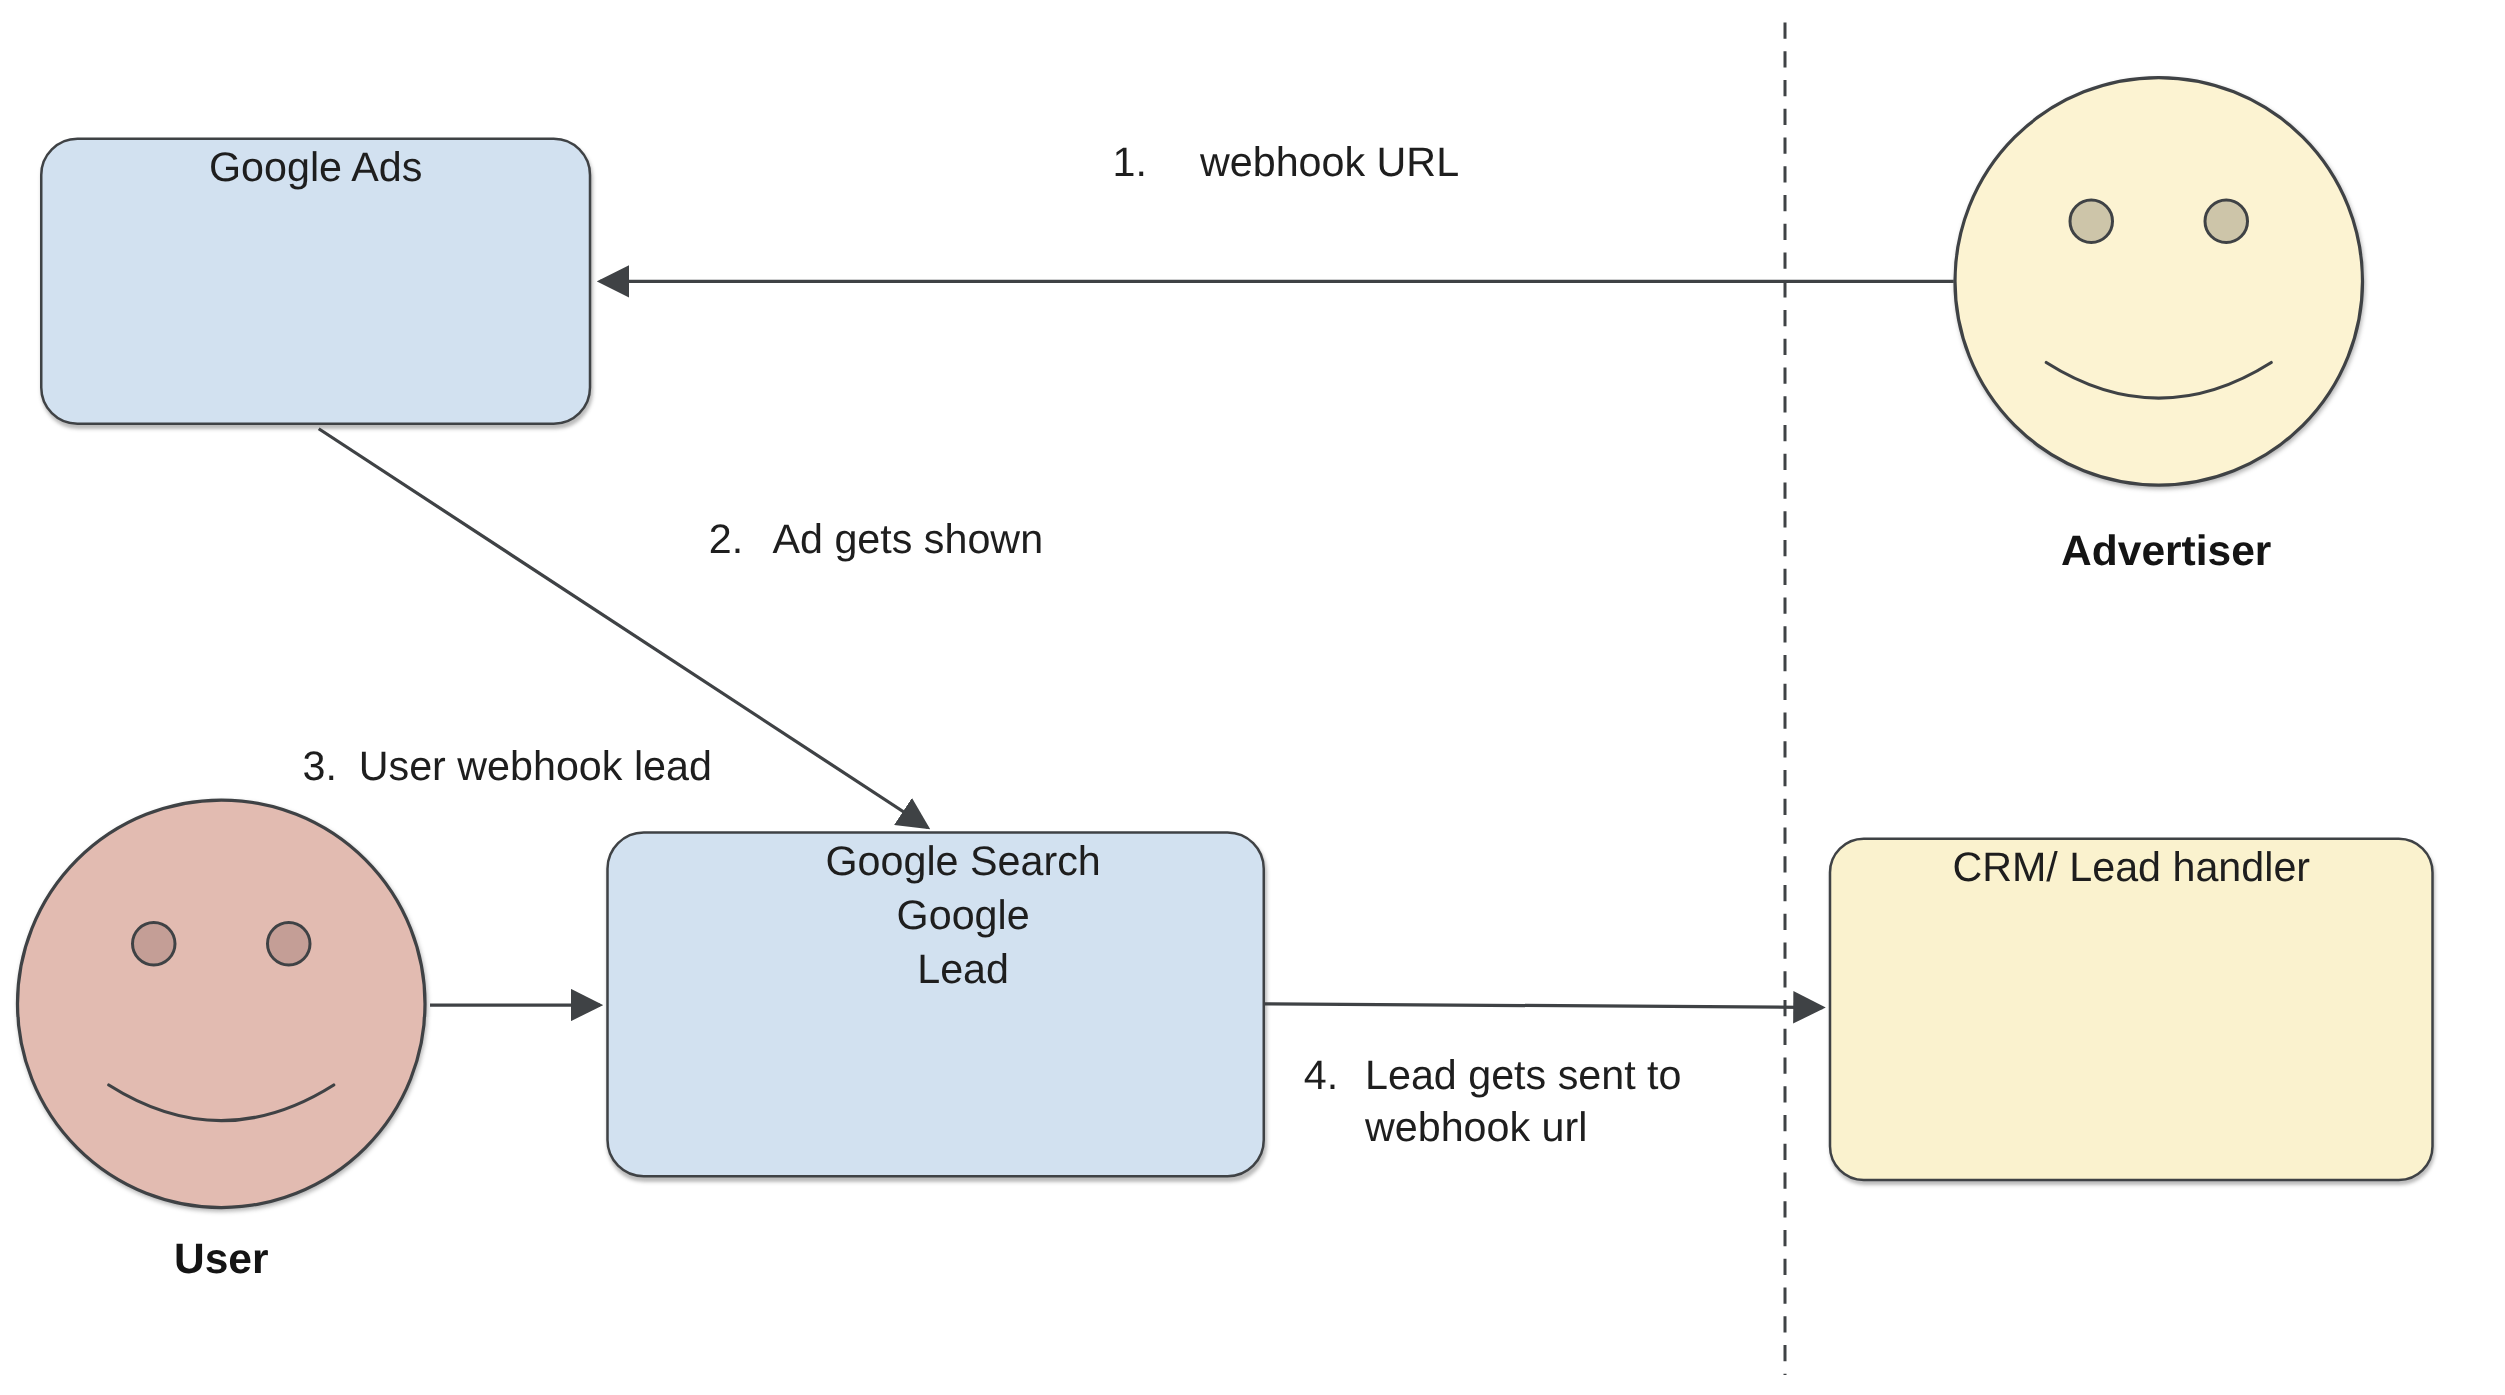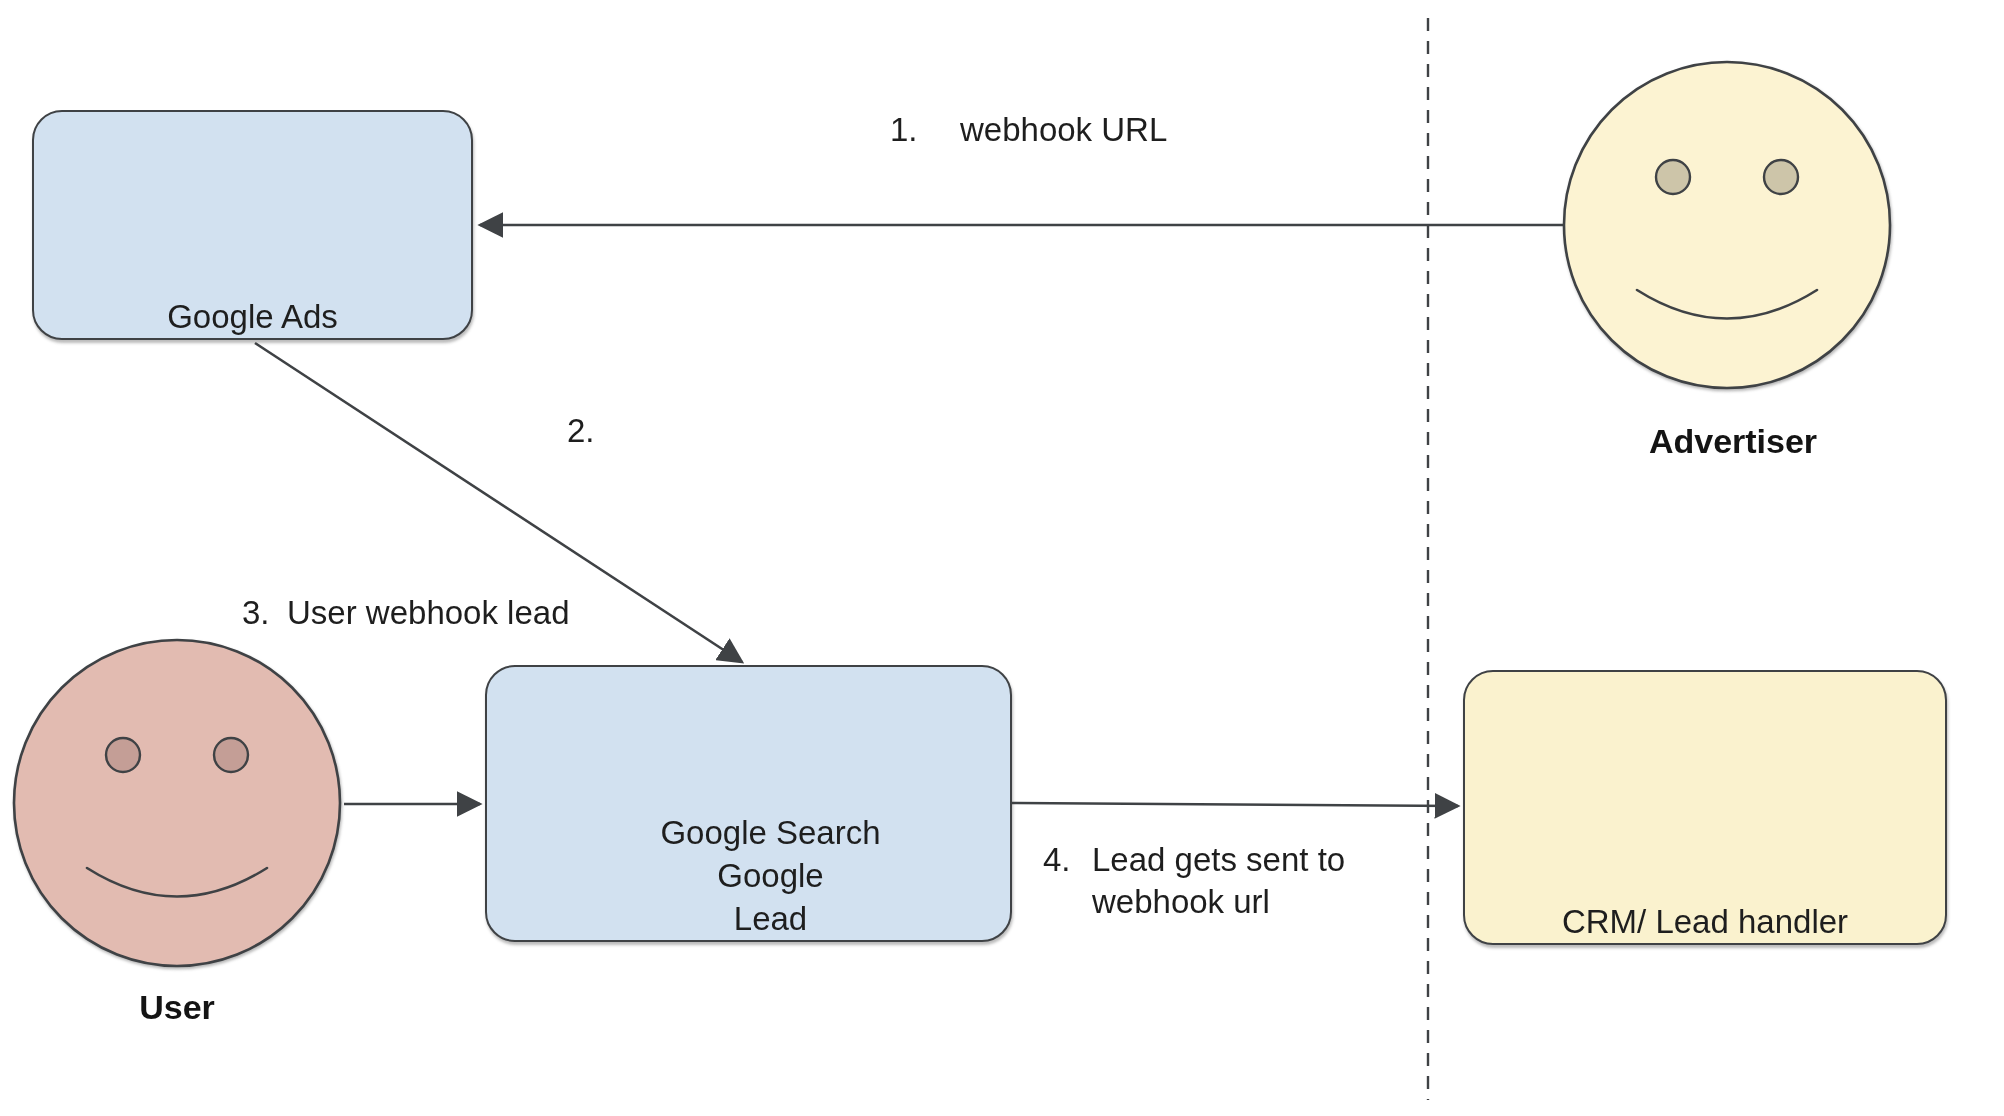--- a/index.html
+++ b/index.html
@@ -19,27 +19,27 @@
   .face.cream { fill:var(--face-cream); }
   .face.pink  { fill:var(--face-pink); }
   .eye { stroke:var(--line); stroke-width:2.4; }
   .eye.cream-eye { fill:var(--face-cream-eye); }
   .eye.pink-eye  { fill:var(--face-pink-eye); }
   .smile { stroke:var(--line); stroke-width:2.6; fill:none; stroke-linecap:round; }
 
   
   .box {
     position:absolute; border:2.6px solid var(--line); border-radius:30px;
-    display:flex; flex-direction:column; align-items:center; justify-content:flex-end;
+    display:flex; flex-direction:column; align-items:center; justify-content:flex-start;
     text-align:center; font-size:33px; line-height:43px; color:var(--text);
     box-shadow:1px 3px 3px rgba(60,60,60,.35);
   }
   .box-google-ads   { left:32px;   top:110px; width:441px; height:230px; background:var(--box-blue); }
   .box-surfaces     { left:485px;  top:665px; width:527px; height:277px; background:var(--box-blue);padding-left:44px; }
-  .box-crm          { left:1463px; top:670px; width:484px; height:275px; background:var(--box-cream); }
+  .box-crm          { left:1463px; top:670px; width:484px; height:275px; background:var(--box-cream);border-radius:28px; }
 
   
   .actor-label {
     position:absolute; transform:translateX(-50%);
     font-size:34px; font-weight:bold; color:#141414; white-space:nowrap;
   }
   .label-advertiser { left:1733px; top:422px; }
   .label-user       { left:177px;  top:988px; }
 
   
@@ -106,20 +106,23 @@
 
   <div class="step step-1">
     <span class="num" style="width:70px">1.</span>
     <span class="txt">
       <div>webhook URL</div>
     </span>
   </div>
 
   <div class="step step-2">
     <span class="num" style="width:51px">2.</span>
+    <span class="txt">
+      <div>Ad gets shown</div>
+    </span>
   </div>
 
   <div class="step step-3">
     <span class="num" style="width:45px">3.</span>
     <span class="txt">
       <div>User webhook lead</div>
     </span>
   </div>
 
   <div class="step step-4">

